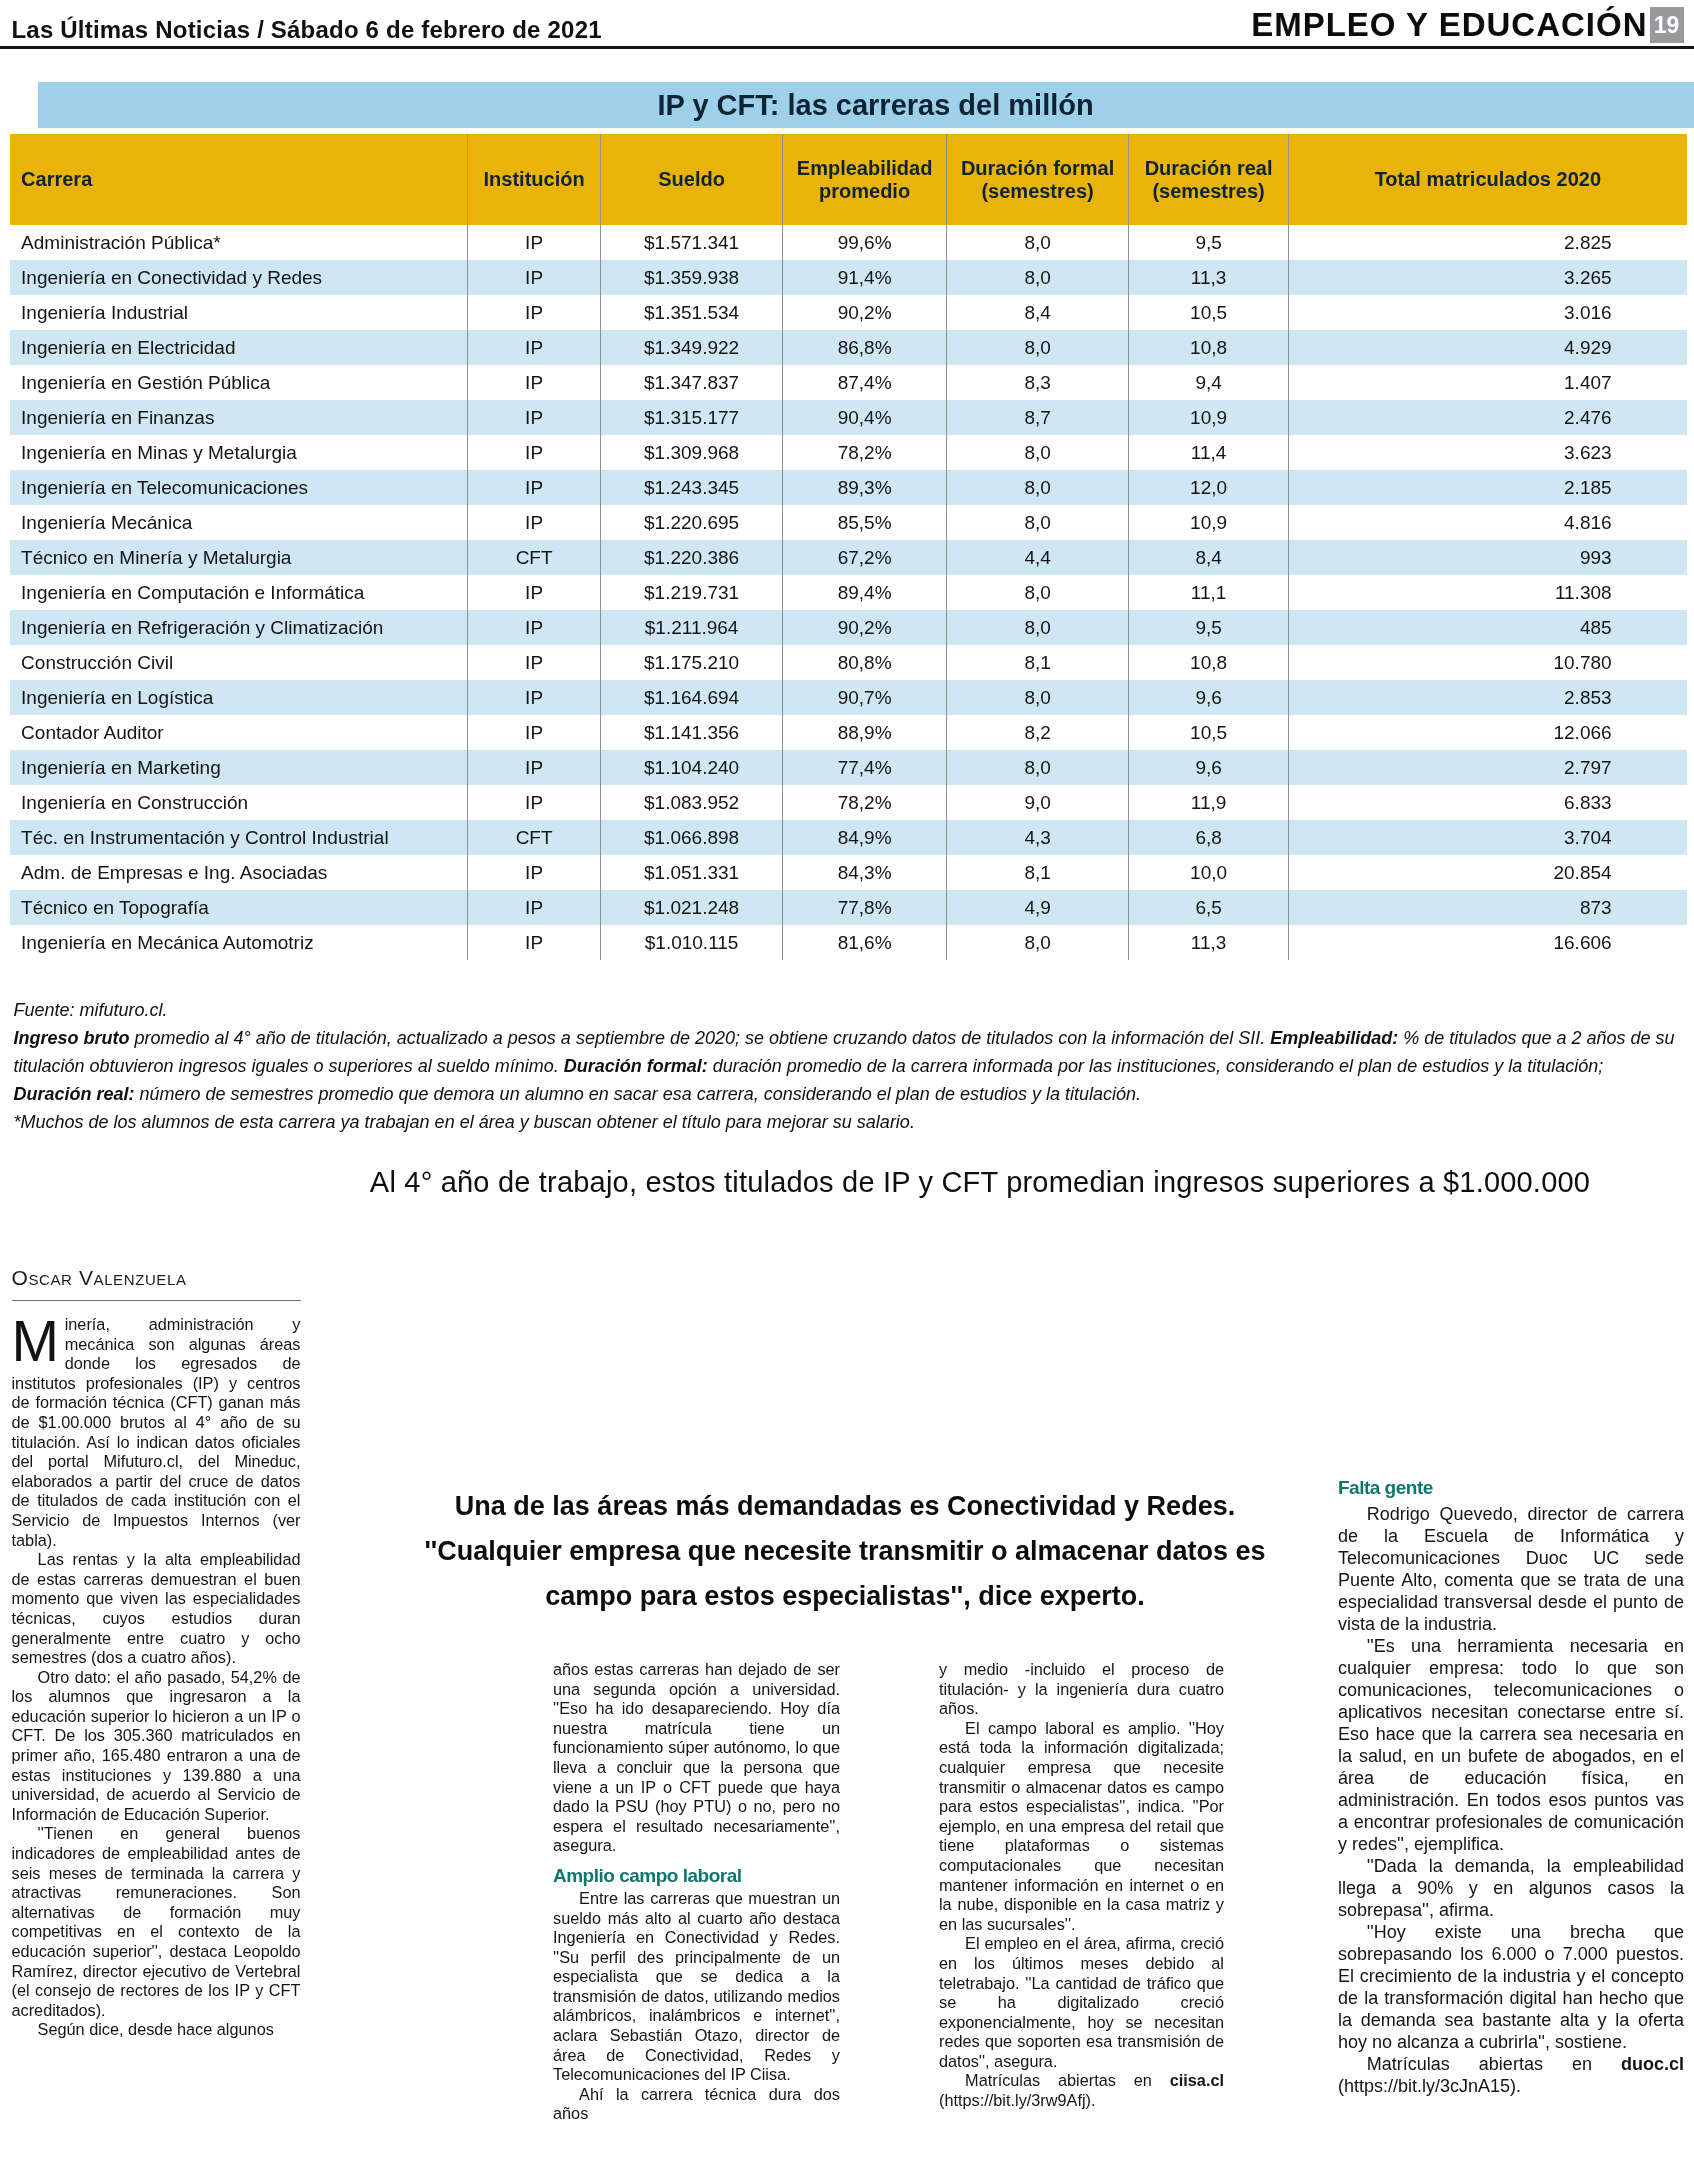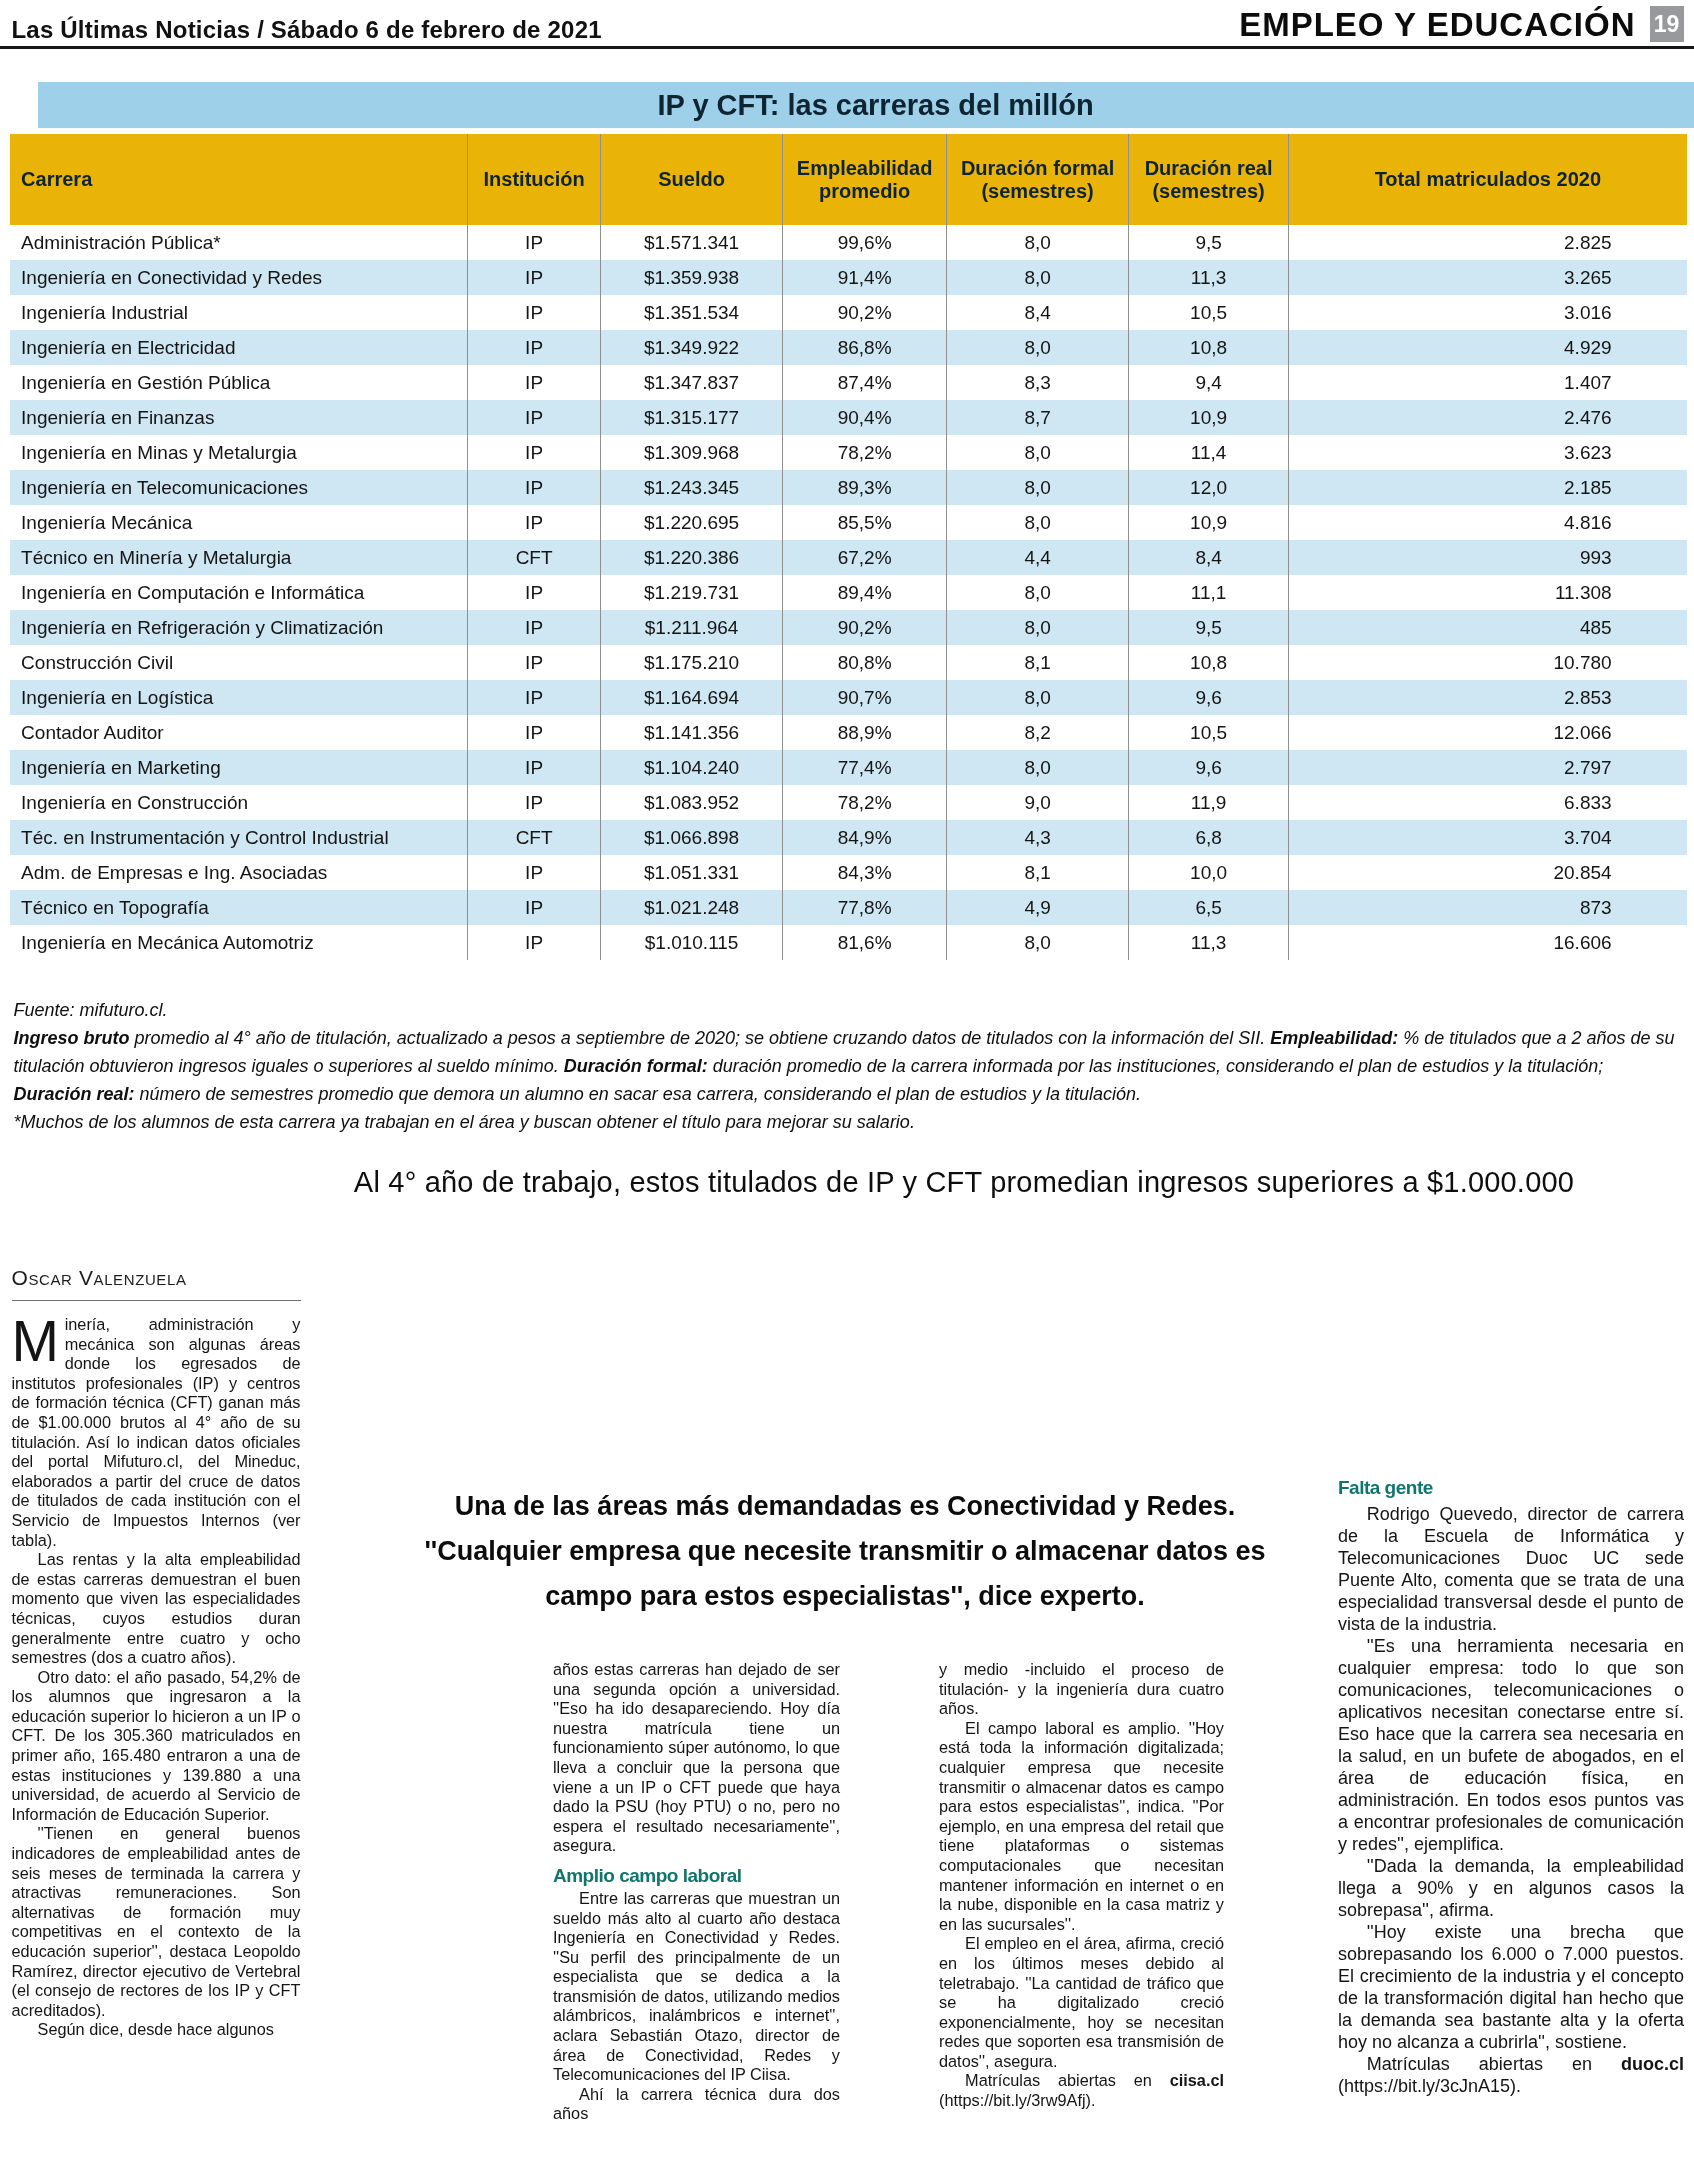--- a/index.html
+++ b/index.html
@@ -7,21 +7,21 @@
     position:relative;width:1695px;height:2176px;margin:0 auto;
     background:#ffffff;overflow:hidden;color:#111;
     font-family:"Liberation Sans","DejaVu Sans",sans-serif;
   }
   
   .masthead{position:absolute;top:3.8px;left:11.5px;right:11.5px;height:40px;
     display:flex;justify-content:space-between;align-items:flex-end;}
   .mh-left{font-size:24px;letter-spacing:0.2px;}
   .mh-left .paper{font-weight:bold;}
   .mh-left .date{font-weight:bold;}
-  .mh-right{display:flex;gap:14px;}
+  .mh-right{display:flex;align-items:center;gap:2px;}
   .section{font-weight:bold;font-size:33px;letter-spacing:1px;color:#0c0c0c;}
   .pagebox{display:inline-block;width:34px;height:36px;background:#97999c;color:#fff;
     font-weight:bold;font-size:23px;text-align:center;line-height:36px;}
   .masthead-rule{position:absolute;top:46px;left:0;width:100%;height:2.9px;background:#151515;}
   
   .table-banner{position:absolute;top:82px;left:9.6px;width:1676px;height:46px;
     background:#9ed1e9;text-align:center;margin-left:28px;}
   .table-banner span{font-weight:bold;font-size:29px;line-height:46px;color:#0e2433;}
   table.careers{position:absolute;top:134px;left:9.6px;width:1676px;
     border-collapse:collapse;table-layout:fixed;}
@@ -33,21 +33,21 @@
     text-align:center;padding:0 1.9px;color:#141414;white-space:nowrap;overflow:hidden;}
   table.careers td.c0{text-align:left;padding-left:11.5px;}
   table.careers tbody td.c6{text-align:right;padding-right:75px;}
   table.careers th:not(.c0),table.careers td:not(.c0){border-left:1px solid #8f8f8f;}
   table.careers tbody tr:nth-child(even){background:#cfe7f3;}
   
   .footnotes{position:absolute;top:996px;left:13.4px;width:1665px;
     font-style:italic;font-size:18px;line-height:28px;color:#0f0f0f;}
   .footnotes b{font-style:italic;}
   
-  .kicker{position:absolute;top:1166px;left:252px;width:1424px;
+  .kicker{position:absolute;top:1166px;left:268px;width:1424px;
     font-size:29px;text-align:center;color:#0e0e0e;letter-spacing:0.2px;}
   
   .byline{position:absolute;top:1266px;left:11.5px;width:289px;
     font-variant:small-caps;font-variant-caps:small-caps;font-size:21px;letter-spacing:0.6px;
     color:#1c1c1c;border-bottom:1.9px solid #6e6e6e;padding-bottom:9.6px;}
   
   .headline{position:absolute;top:1225px;left:375px;width:1271px;text-align:center;
     font-weight:bold;font-size:86px;line-height:101px;letter-spacing:-2.9px;color:#090909;}
   .deck{position:absolute;top:1484px;left:411px;width:868px;text-align:center;
     font-weight:bold;font-size:27px;line-height:45px;color:#0c0c0c;}

